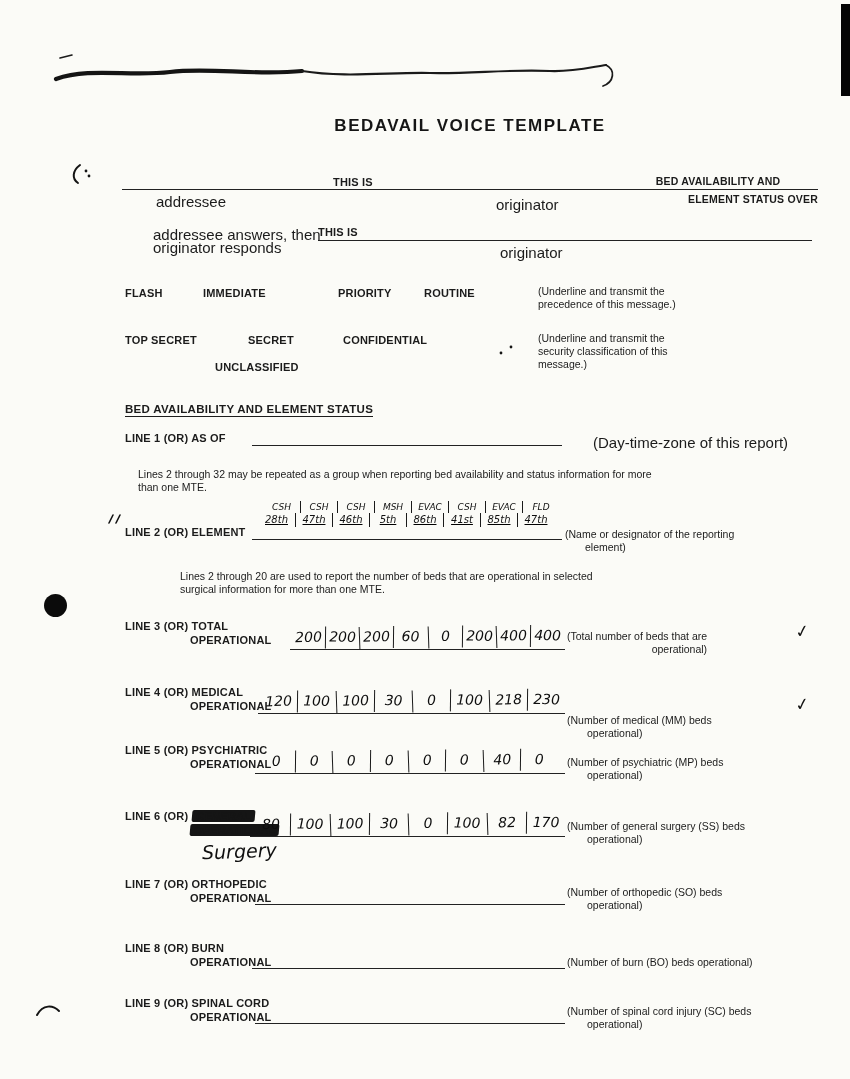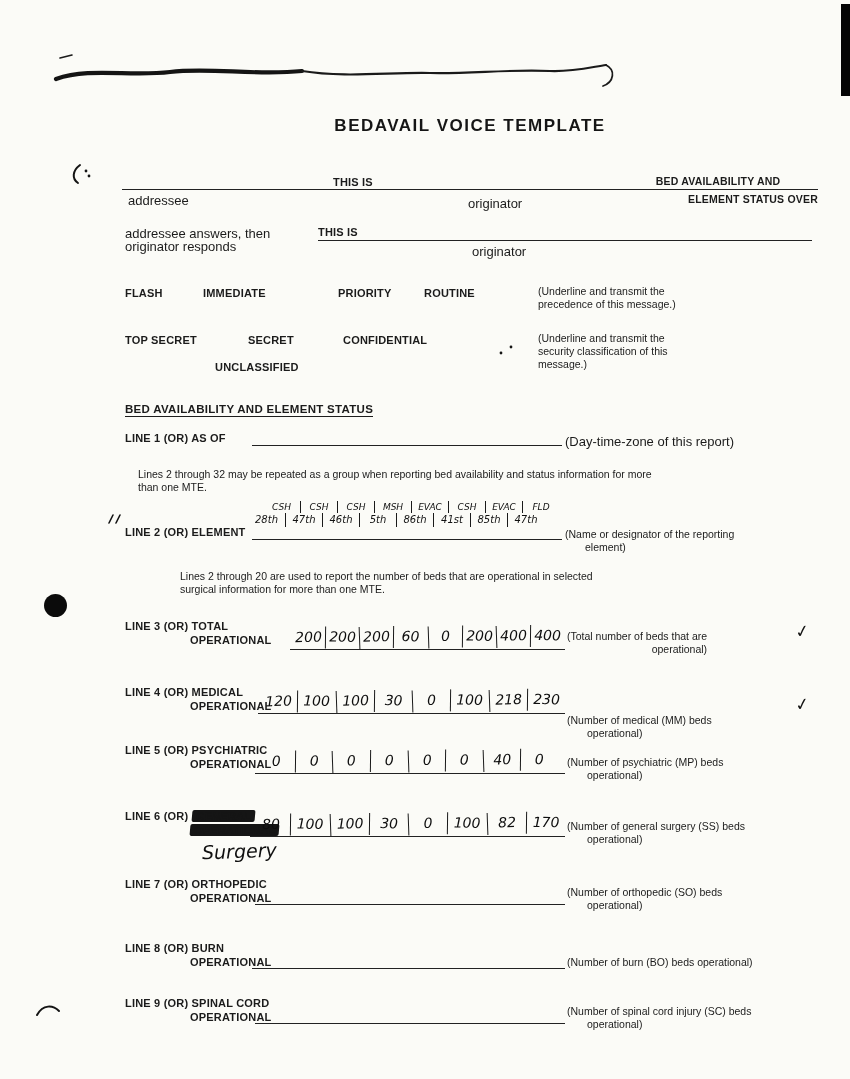--- a/index.html
+++ b/index.html
@@ -6,21 +6,21 @@
   #page{
     position:relative;
     width:850px;height:1079px;
     background:#fbfbf7;
     overflow:hidden;
     font-family:"Liberation Sans",sans-serif;
   }
   .abs{position:absolute;}
   .typed{font-family:"Liberation Sans",sans-serif;color:#1b1b1b;}
   .lbl{font-size:11px;font-weight:bold;letter-spacing:.2px;white-space:nowrap;}
-  .small{font-size:13px;white-space:nowrap;}
+  .small{font-size:15px;white-space:nowrap;margin-left:28px;}
   .note{font-size:10.5px;line-height:13px;}
   .note span{display:block;white-space:nowrap;}
   .note .cont{padding-left:20px;}
   .rule{border-top:1.6px solid #222;height:0;}
   .title{font-size:17px;font-weight:bold;letter-spacing:1.5px;color:#151515;text-align:center;white-space:nowrap;}
   .sect{font-size:11.5px;font-weight:bold;letter-spacing:.3px;border-bottom:1.6px solid #1c1c1c;padding-bottom:1px;white-space:nowrap;}
   .hand{font-family:"DejaVu Sans",sans-serif;font-style:italic;color:#101010;}
   .vals{display:flex;height:22px;transform:rotate(-0.4deg);}
   .val-cell{flex:1;text-align:center;font-size:14px;line-height:21px;border-left:1.7px solid #1a1a1a;font-family:"DejaVu Sans",sans-serif;font-style:italic;color:#0e0e0e;white-space:nowrap;overflow:visible;}
   .vals .val-cell:first-child{border-left:none;}
@@ -120,21 +120,21 @@
   <div class="abs units" style="left:263px;top:501px;">
       <span class="unit-cell unit-type">CSH</span>
       <span class="unit-cell unit-type">CSH</span>
       <span class="unit-cell unit-type">CSH</span>
       <span class="unit-cell unit-type">MSH</span>
       <span class="unit-cell unit-type">EVAC</span>
       <span class="unit-cell unit-type">CSH</span>
       <span class="unit-cell unit-type">EVAC</span>
       <span class="unit-cell unit-type">FLD</span>
     </div>
-  <div class="abs units" style="left:248px;top:513px;">
+  <div class="abs units" style="left:258px;top:513px;text-decoration:underline;">
       <span class="unit-cell unit-num">28th</span>
       <span class="unit-cell unit-num">47th</span>
       <span class="unit-cell unit-num">46th</span>
       <span class="unit-cell unit-num">5th</span>
       <span class="unit-cell unit-num">86th</span>
       <span class="unit-cell unit-num">41st</span>
       <span class="unit-cell unit-num">85th</span>
       <span class="unit-cell unit-num">47th</span>
     </div>
   <div class="abs typed lbl" style="left:125px;top:526px;">LINE 2 (OR) ELEMENT</div>

